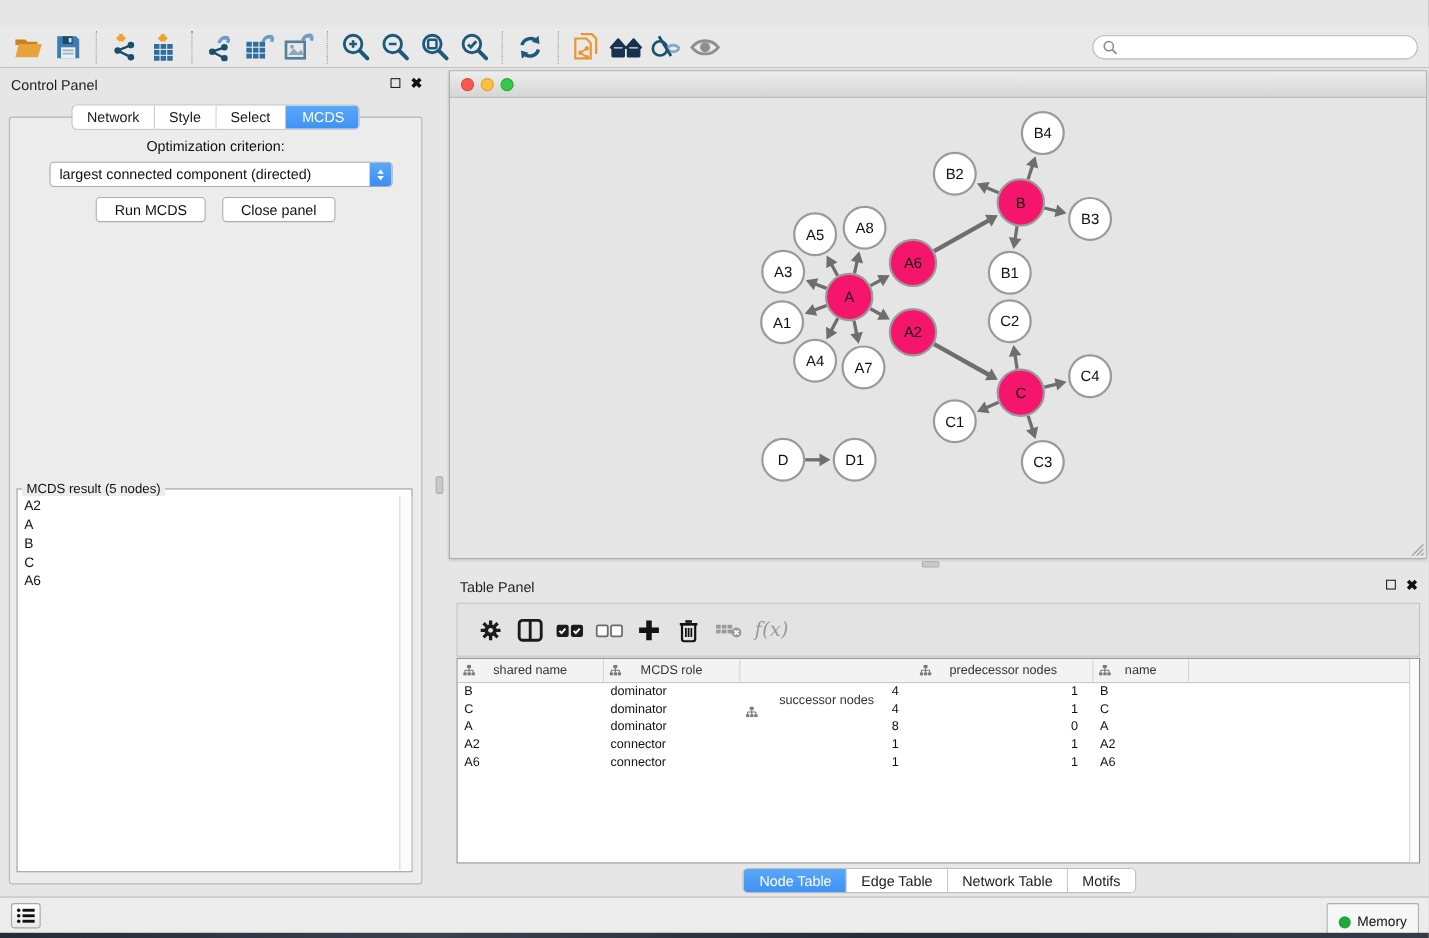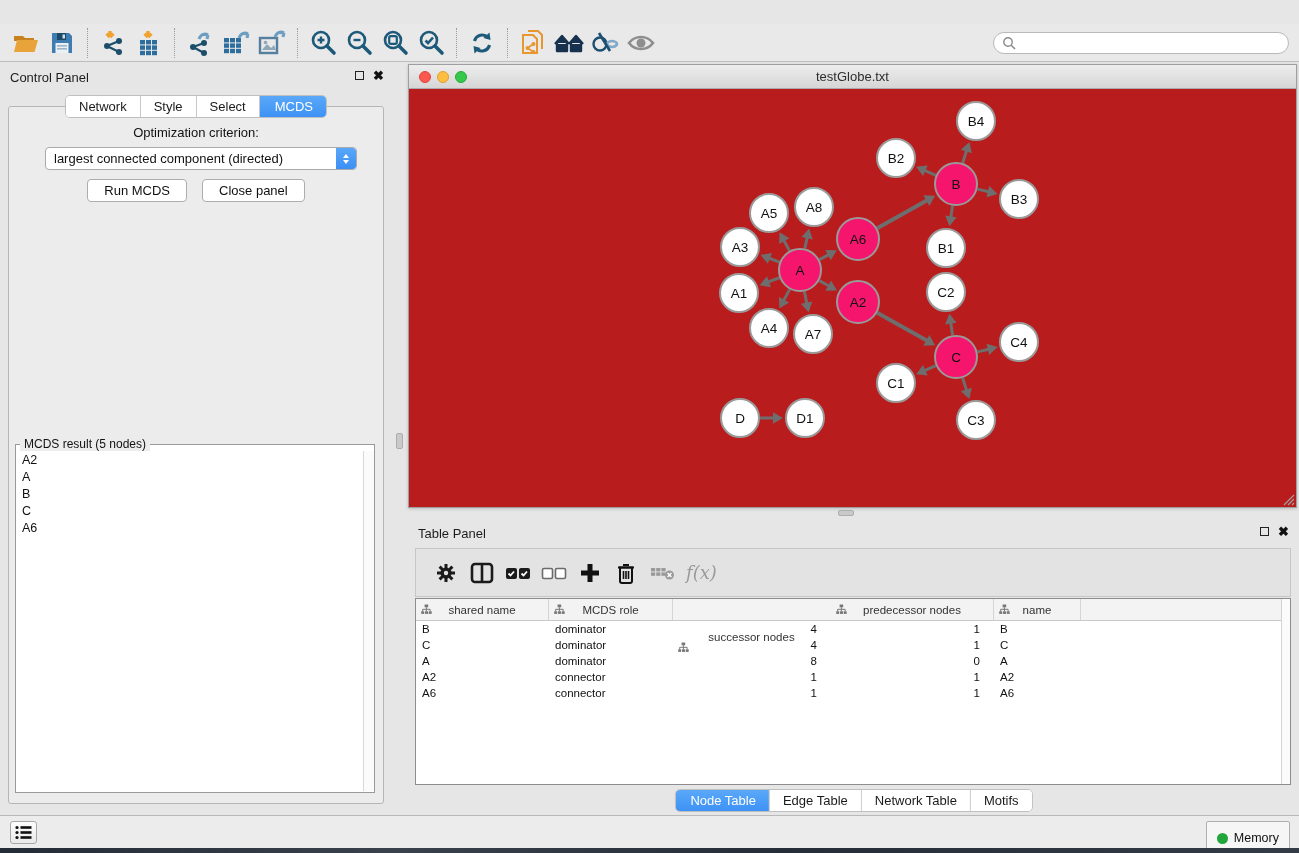--- a/index.html
+++ b/index.html
@@ -90,21 +90,21 @@
   }
   .net-titlebar {
     position:absolute; left:0; top:0; right:0; height:24px;
     background:linear-gradient(#EDEDED,#D6D6D6); border-bottom:1px solid #ACACAC;
   }
   .net-titlebar .title { position:absolute; left:0; right:0; top:4px; text-align:center; font-size:13px; color:#2d2d2d; }
   .net-tl { position:absolute; top:6px; width:12px; height:12px; border-radius:50%; }
   .net-tl.red    { left:10px; background:#FC5850; border:0.5px solid #DF4440; }
   .net-tl.yellow { left:28px; background:#FDBE41; border:0.5px solid #DFA133; }
   .net-tl.green  { left:46px; background:#35C84B; border:0.5px solid #27A83B; }
-  .net-canvas { position:absolute; left:0; top:24px; right:0; bottom:0; background:#b91c1c;padding-left:28px; }
+  .net-canvas { position:absolute; left:0; top:24px; right:0; bottom:0; background:#e5e5e5; }
   .resize-grip { position:absolute; right:1px; bottom:1px; width:13px; height:13px; }
   
   .splitter-v { position:absolute; left:396px; top:371px; width:7px; height:16px; background:#C9C9C9; border:1px solid #ADADAD; border-radius:2px; }
   .splitter-h { position:absolute; left:838px; top:448px; width:16px; height:6px; background:#C9C9C9; border:1px solid #ADADAD; border-radius:2px; }
   
   .table-panel { position:absolute; left:408px; top:456px; width:891px; height:297px; }
   .table-panel .win-icons { right:10px; }
   .tp-toolbar {
     position:absolute; left:7px; right:8px; top:30px; height:49px;
     background:#E3E3E3; border:1px solid #C6C6C6;
@@ -350,21 +350,20 @@
           <div class="result-scroll"></div>
         </div>
       </div>
     </div>
 
     <div class="net-window">
       <div class="net-titlebar">
         <span class="net-tl red"></span>
         <span class="net-tl yellow"></span>
         <span class="net-tl green"></span>
-        <div class="title">testGlobe.txt</div>
       </div>
       <div class="net-canvas">
         <svg width="887" height="418" viewBox="0 0 887 418" style="display:block">
             <g>
               <line x1="352.48901716798036" y1="161.67335414757676" x2="346.3331584072995" y2="150.35451707148624" stroke="#6E6E6E" stroke-width="3"></line>
               <polygon points="342.51098283201964,143.32664585242324 352.38390893494017,149.34040758417407 342.1934956672988,154.88256216832988" fill="#6E6E6E"></polygon>
             </g>
             <g>
               <line x1="367.77247007201044" y1="159.52388467595304" x2="370.4920862654403" y2="147.28561180551858" stroke="#6E6E6E" stroke-width="3"></line>
               <polygon points="372.22752992798956,139.47611532404696 375.72011029886994,150.49618258123468 364.3963404007361,147.97978927053828" fill="#6E6E6E"></polygon>

